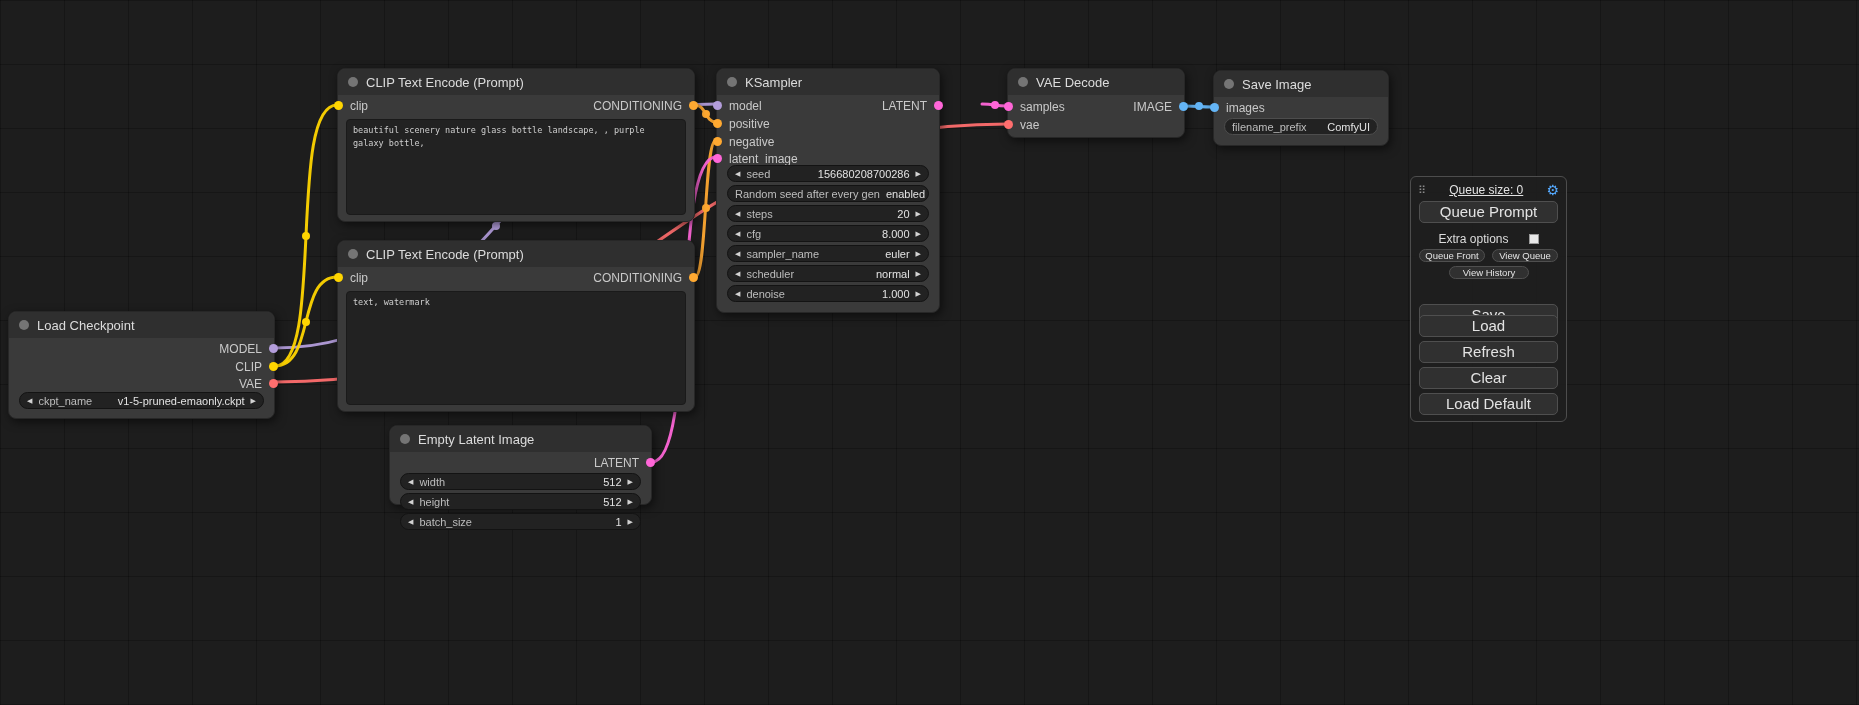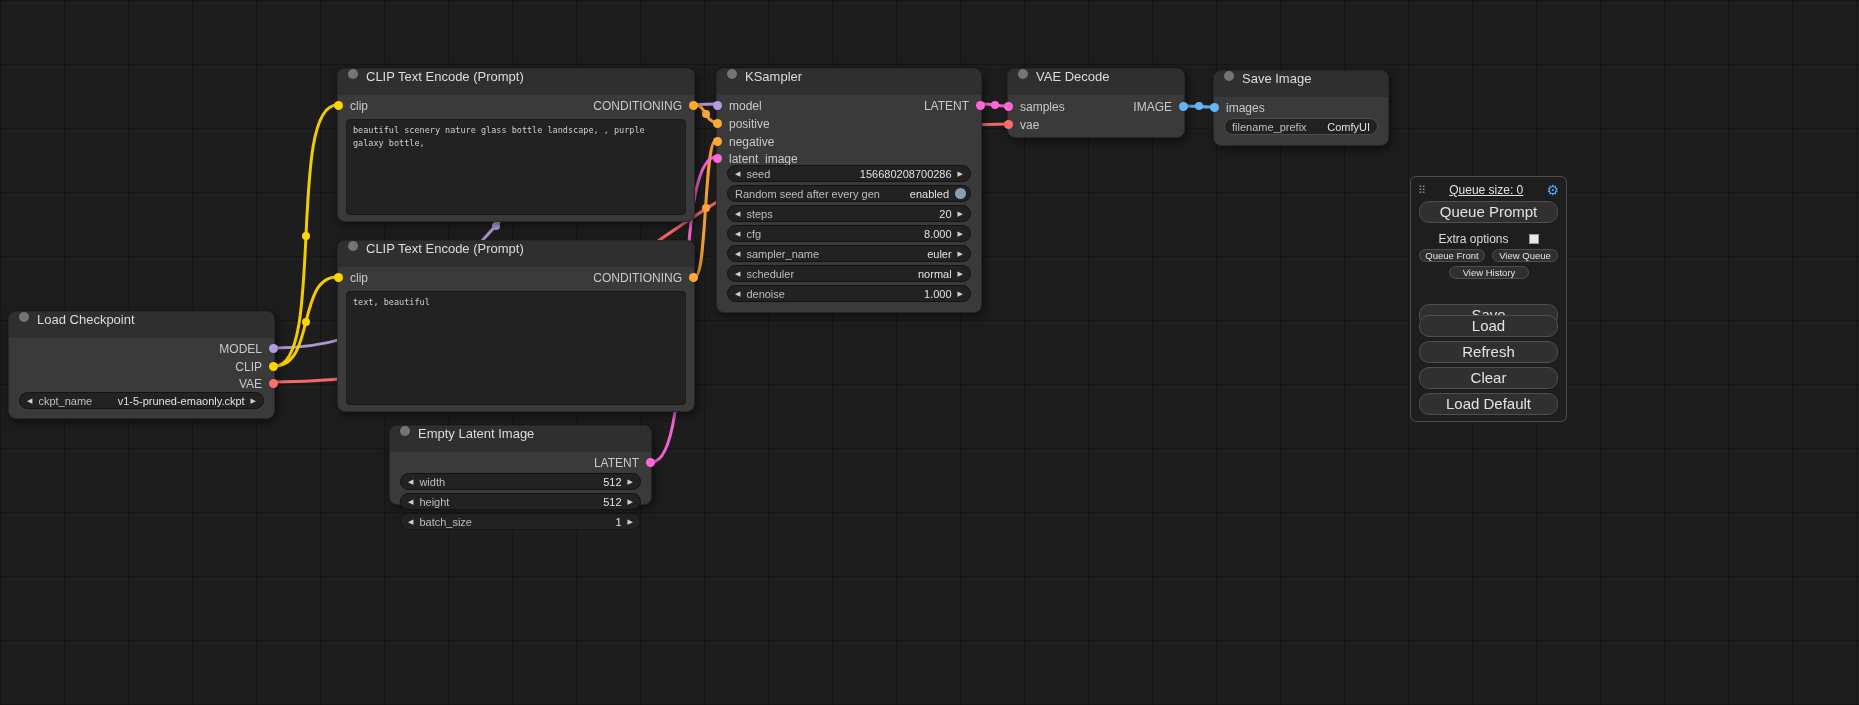--- a/index.html
+++ b/index.html
@@ -17,21 +17,21 @@
   .wire { fill:none; stroke-width:3; stroke-linecap:round; opacity:.95; }
 
   .node {
     position:absolute; z-index:2;
     background:#3a3a3a; border:1px solid #272727; border-radius:8px;
     box-shadow:2px 3px 10px rgba(0,0,0,.55);
     color:#c8c8c8;
   }
   .ntitle {
     height:26px; background:#2f2f2f; border-radius:7px 7px 0 0;
-    display:flex; align-items:flex-start; gap:8px; padding:0 10px;
+    display:flex; align-items:center; gap:8px; padding:0 10px;
     font-size:13px; color:#dcdcdc; white-space:nowrap; overflow:hidden;
   }
   .cdot { width:10px; height:10px; border-radius:50%; flex:none; background:#757575; }
   .slot { position:absolute; height:17px; display:flex; align-items:center; font-size:12px; color:#c9c9c9; white-space:nowrap; }
   .slot.in  { left:0; padding-left:12px; }
   .slot.out { right:0; padding-right:12px;align-items:center; }
   .sdot { position:absolute; width:9px; height:9px; border-radius:50%; top:4px; background:#888; }
   .slot.in  .sdot { left:-4px; }
   .slot.out .sdot { right:-4px; }
 
@@ -54,21 +54,21 @@
 
   .qpanel {
     position:absolute; left:1410px; top:176px; width:157px; height:246px; z-index:5;
     background:rgba(30,30,30,.96); border:1px solid #4d4d4d; border-radius:6px; color:#ddd;
   }
   .qheader { position:absolute; top:5px; left:7px; right:7px; height:16px; display:flex; align-items:center; font-size:12px; }
   .qdrag { color:#8a8a8a; font-size:11px; }
   .qsize { flex:1; text-align:center; color:#e2e2e2;text-decoration:underline; }
   .qgear { color:#55aaff; font-size:14px; line-height:1; }
   .qbtn {
-    position:absolute; background:#303030; border:1px solid #4f4f4f; border-radius:10px;
+    position:absolute; background:#303030; border:1px solid #4f4f4f; border-radius:5px;
     color:#e3e3e3; text-align:center; cursor:default; overflow:hidden; white-space:nowrap;
   }
   .qbig { left:8px; right:8px; height:22px; font-size:15px; line-height:20px; }
   .qsmall { height:13px; font-size:9.5px; line-height:11px; border-radius:7px; }
   .qextra { position:absolute; top:55px; left:0; right:0; display:flex; justify-content:center; align-items:center; gap:20px; font-size:12px; }
   .qcheck { width:10px; height:10px; background:#e8e8e8; border:1px solid #9a9a9a; }
 </style>
 </head>
 <body>
 
@@ -140,24 +140,24 @@
     <span>CLIP Text Encode (Prompt)</span>
   </div>
   <div class="slot in" style="top:28px">
     <span class="sdot" style="background: rgb(255, 213, 0);"></span>
     <span>clip</span>
   </div>
   <div class="slot out" style="top:28px">
     <span>CONDITIONING</span>
     <span class="sdot" style="background: rgb(255, 169, 49);"></span>
   </div>
-  <div class="ntext" style="top:50px;height:114px">text, beautiful</div>
-</div>
-
-<div class="node" style="left:716px;top:68px;width:266px;height:245px">
+  <div class="ntext" style="top:50px;height:114px">text, watermark</div>
+</div>
+
+<div class="node" style="left:716px;top:68px;width:224px;height:245px">
   <div class="ntitle">
     <span class="cdot"></span>
     <span>KSampler</span>
   </div>
   <div class="slot in" style="top:28px">
     <span class="sdot" style="background: rgb(179, 157, 219);"></span>
     <span>model</span>
   </div>
   <div class="slot in" style="top:46px">
     <span class="sdot" style="background: rgb(255, 169, 49);"></span>

